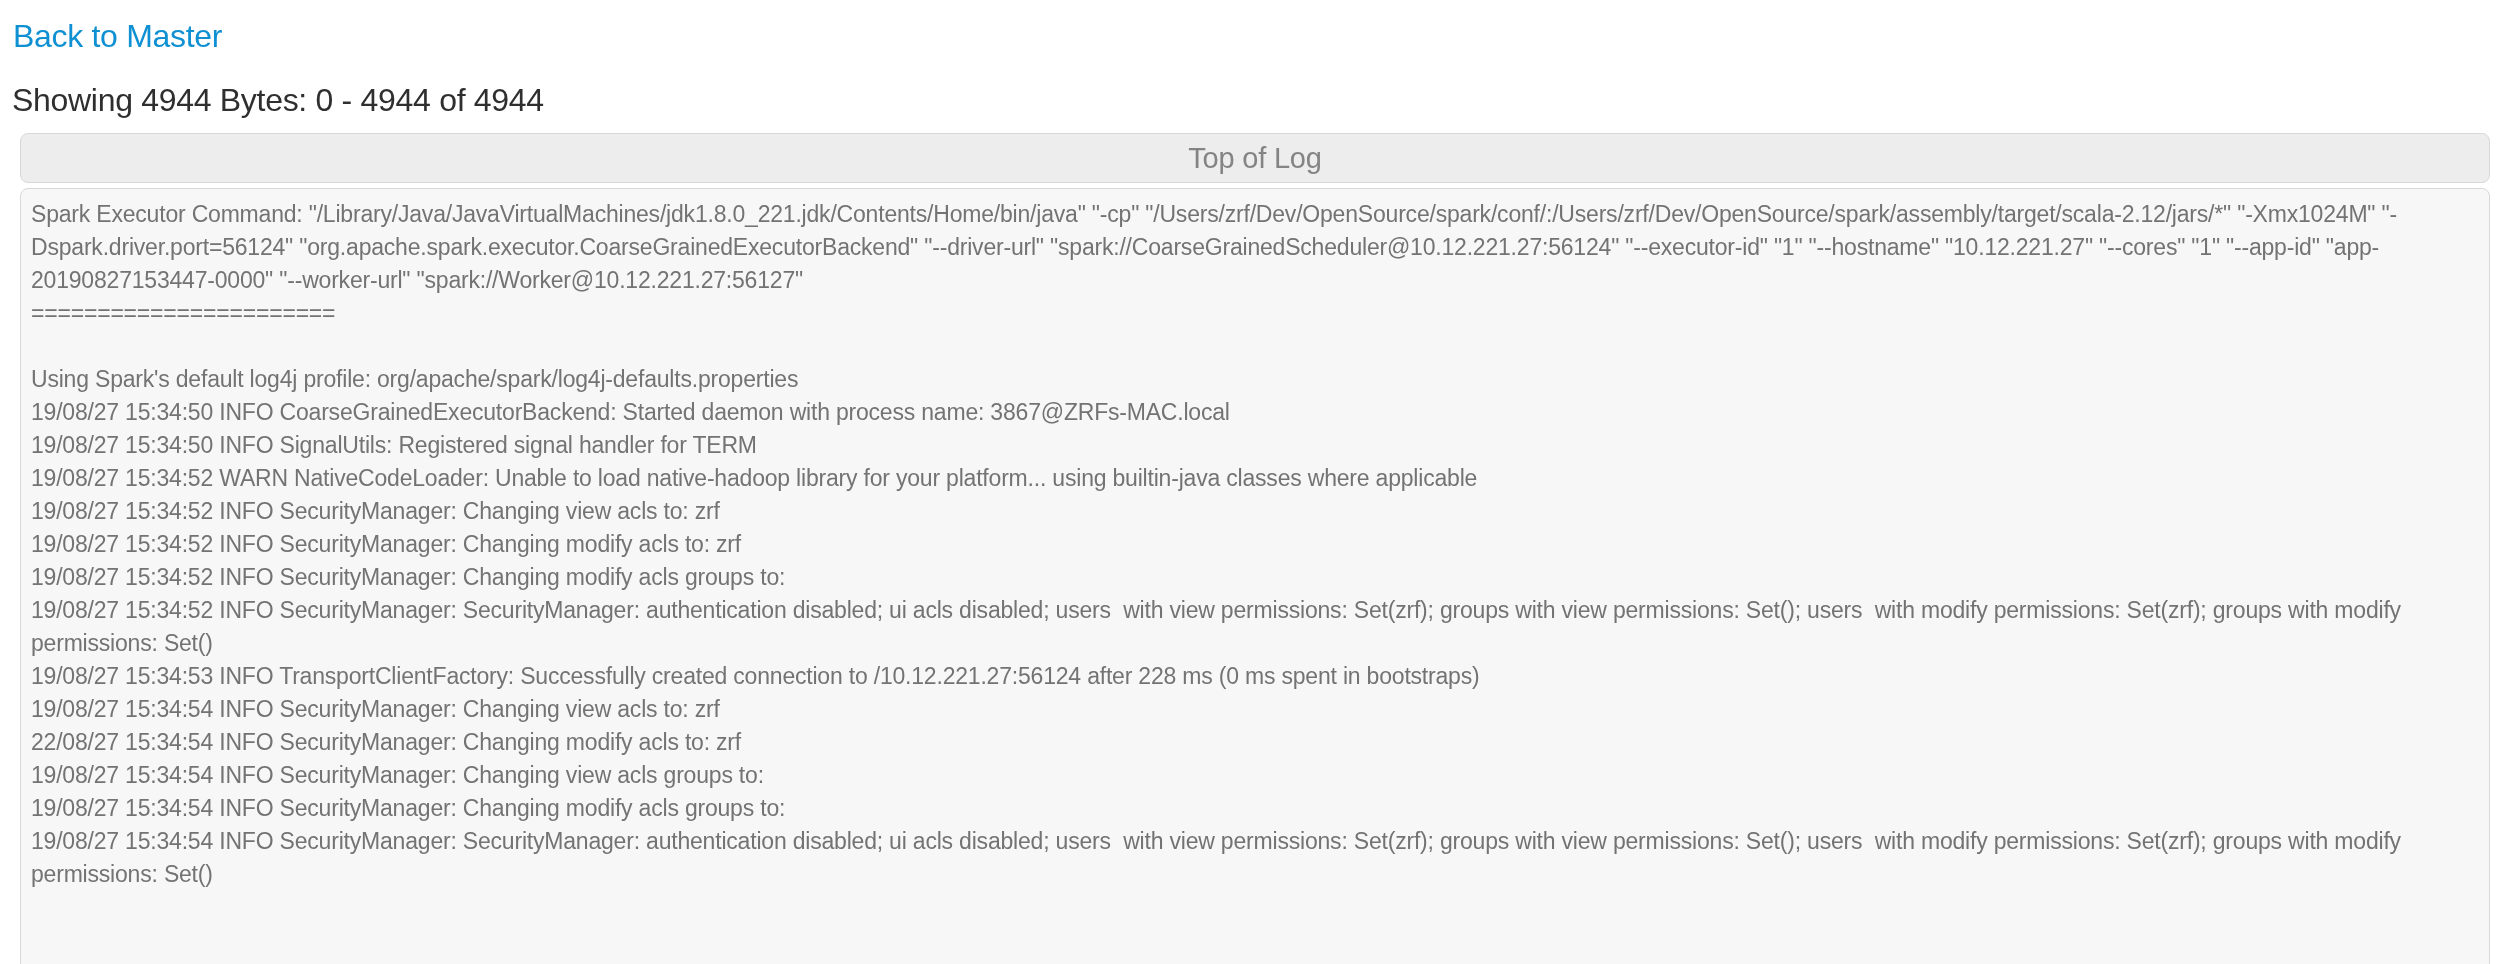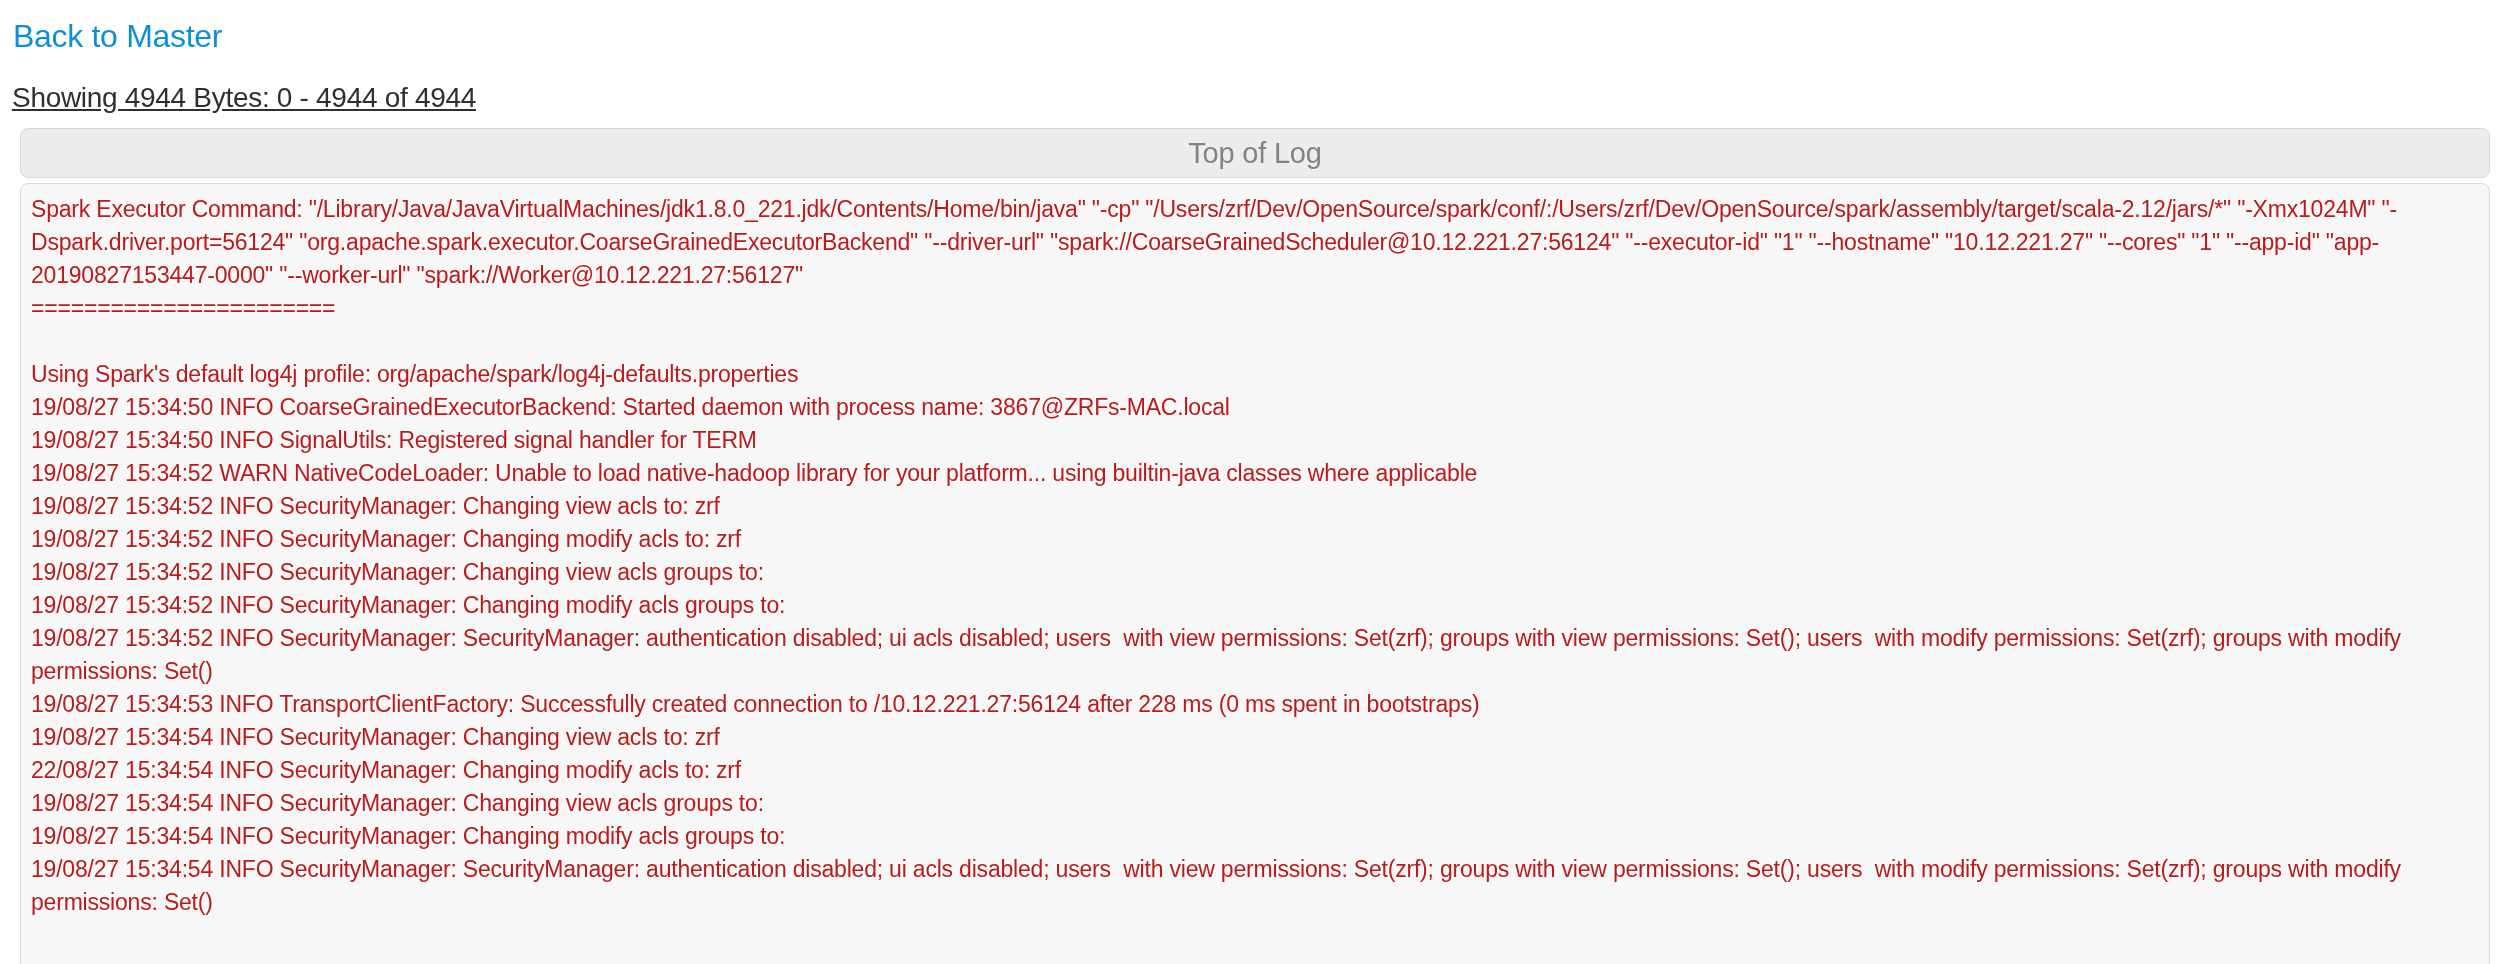--- a/index.html
+++ b/index.html
@@ -19,24 +19,23 @@
     display: inline-block;
     color: #0e90d2;
     font-size: 32px;
     letter-spacing: -0.3px;
     text-decoration: none;
     margin: 4px 0 0 1px;
     cursor: pointer;
   }
   .byte-range {
     color: #2f2f2f;
-    font-size: 28px;
+    font-size: 32px;
     letter-spacing: -0.3px;
     margin: 27px 0 0 0;
-    text-decoration: underline;
   }
   .log-header {
     margin: 14px 8px 5px 8px;
     height: 50px;
     background: #ededed;
     border: 1px solid #d8d8d8;
     border-radius: 8px;
     display: flex;
     align-items: center;
     justify-content: center;
@@ -50,21 +49,21 @@
   .log-box {
     margin: 0 8px;
     background: #f7f7f7;
     border: 1px solid #d8d8d8;
     border-radius: 8px;
     padding: 9px 10px 20px 10px;
     box-sizing: border-box;
     min-height: 900px;
   }
   .log-line {
-    color: #b91c1c;
+    color: #737373;
     font-size: 23px;
     line-height: 33px;
     min-height: 33px;
     letter-spacing: -0.2px;
     white-space: pre-wrap;
     overflow-wrap: break-word;
   }
 </style>
 </head>
 <body>
@@ -82,21 +81,20 @@
   <div class="log-box">
     <div class="log-line">Spark Executor Command: "/Library/Java/JavaVirtualMachines/jdk1.8.0_221.jdk/Contents/Home/bin/java" "-cp" "/Users/zrf/Dev/OpenSource/spark/conf/:/Users/zrf/Dev/OpenSource/spark/assembly/target/scala-2.12/jars/*" "-Xmx1024M" "-Dspark.driver.port=56124" "org.apache.spark.executor.CoarseGrainedExecutorBackend" "--driver-url" "spark://CoarseGrainedScheduler@10.12.221.27:56124" "--executor-id" "1" "--hostname" "10.12.221.27" "--cores" "1" "--app-id" "app-20190827153447-0000" "--worker-url" "spark://Worker@10.12.221.27:56127"</div>
     <div class="log-line">=======================</div>
     <div class="log-line"></div>
     <div class="log-line">Using Spark's default log4j profile: org/apache/spark/log4j-defaults.properties</div>
     <div class="log-line">19/08/27 15:34:50 INFO CoarseGrainedExecutorBackend: Started daemon with process name: 3867@ZRFs-MAC.local</div>
     <div class="log-line">19/08/27 15:34:50 INFO SignalUtils: Registered signal handler for TERM</div>
     <div class="log-line">19/08/27 15:34:52 WARN NativeCodeLoader: Unable to load native-hadoop library for your platform... using builtin-java classes where applicable</div>
     <div class="log-line">19/08/27 15:34:52 INFO SecurityManager: Changing view acls to: zrf</div>
     <div class="log-line">19/08/27 15:34:52 INFO SecurityManager: Changing modify acls to: zrf</div>
-    <div class="log-line">19/08/27 15:34:52 INFO SecurityManager: Changing view acls groups to:</div>
     <div class="log-line">19/08/27 15:34:52 INFO SecurityManager: Changing modify acls groups to:</div>
     <div class="log-line">19/08/27 15:34:52 INFO SecurityManager: SecurityManager: authentication disabled; ui acls disabled; users  with view permissions: Set(zrf); groups with view permissions: Set(); users  with modify permissions: Set(zrf); groups with modify permissions: Set()</div>
     <div class="log-line">19/08/27 15:34:53 INFO TransportClientFactory: Successfully created connection to /10.12.221.27:56124 after 228 ms (0 ms spent in bootstraps)</div>
     <div class="log-line">19/08/27 15:34:54 INFO SecurityManager: Changing view acls to: zrf</div>
     <div class="log-line">22/08/27 15:34:54 INFO SecurityManager: Changing modify acls to: zrf</div>
     <div class="log-line">19/08/27 15:34:54 INFO SecurityManager: Changing view acls groups to:</div>
     <div class="log-line">19/08/27 15:34:54 INFO SecurityManager: Changing modify acls groups to:</div>
     <div class="log-line">19/08/27 15:34:54 INFO SecurityManager: SecurityManager: authentication disabled; ui acls disabled; users  with view permissions: Set(zrf); groups with view permissions: Set(); users  with modify permissions: Set(zrf); groups with modify permissions: Set()</div>
   </div>
 

